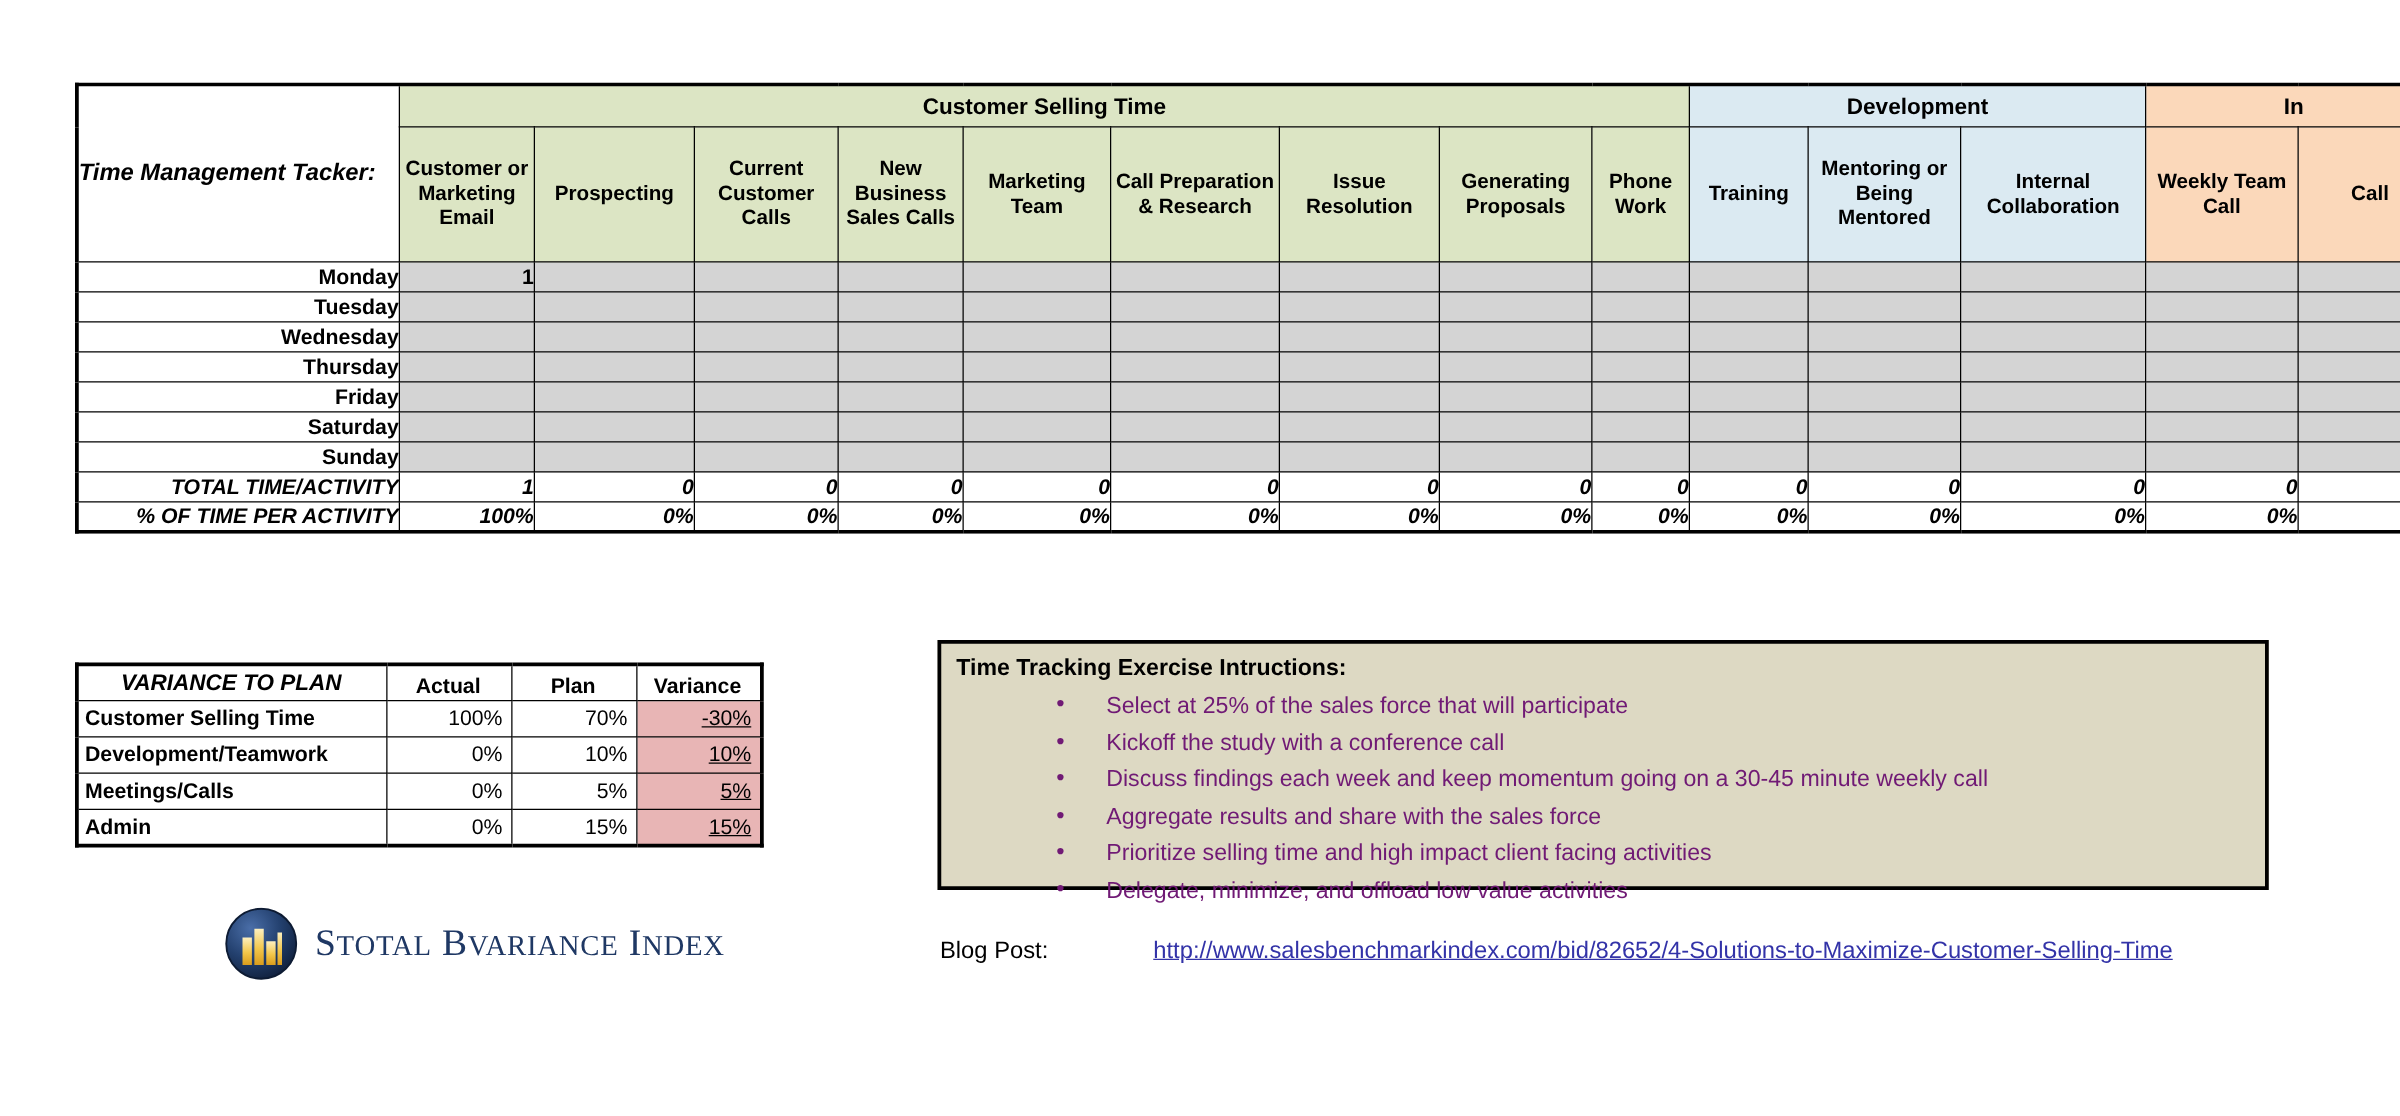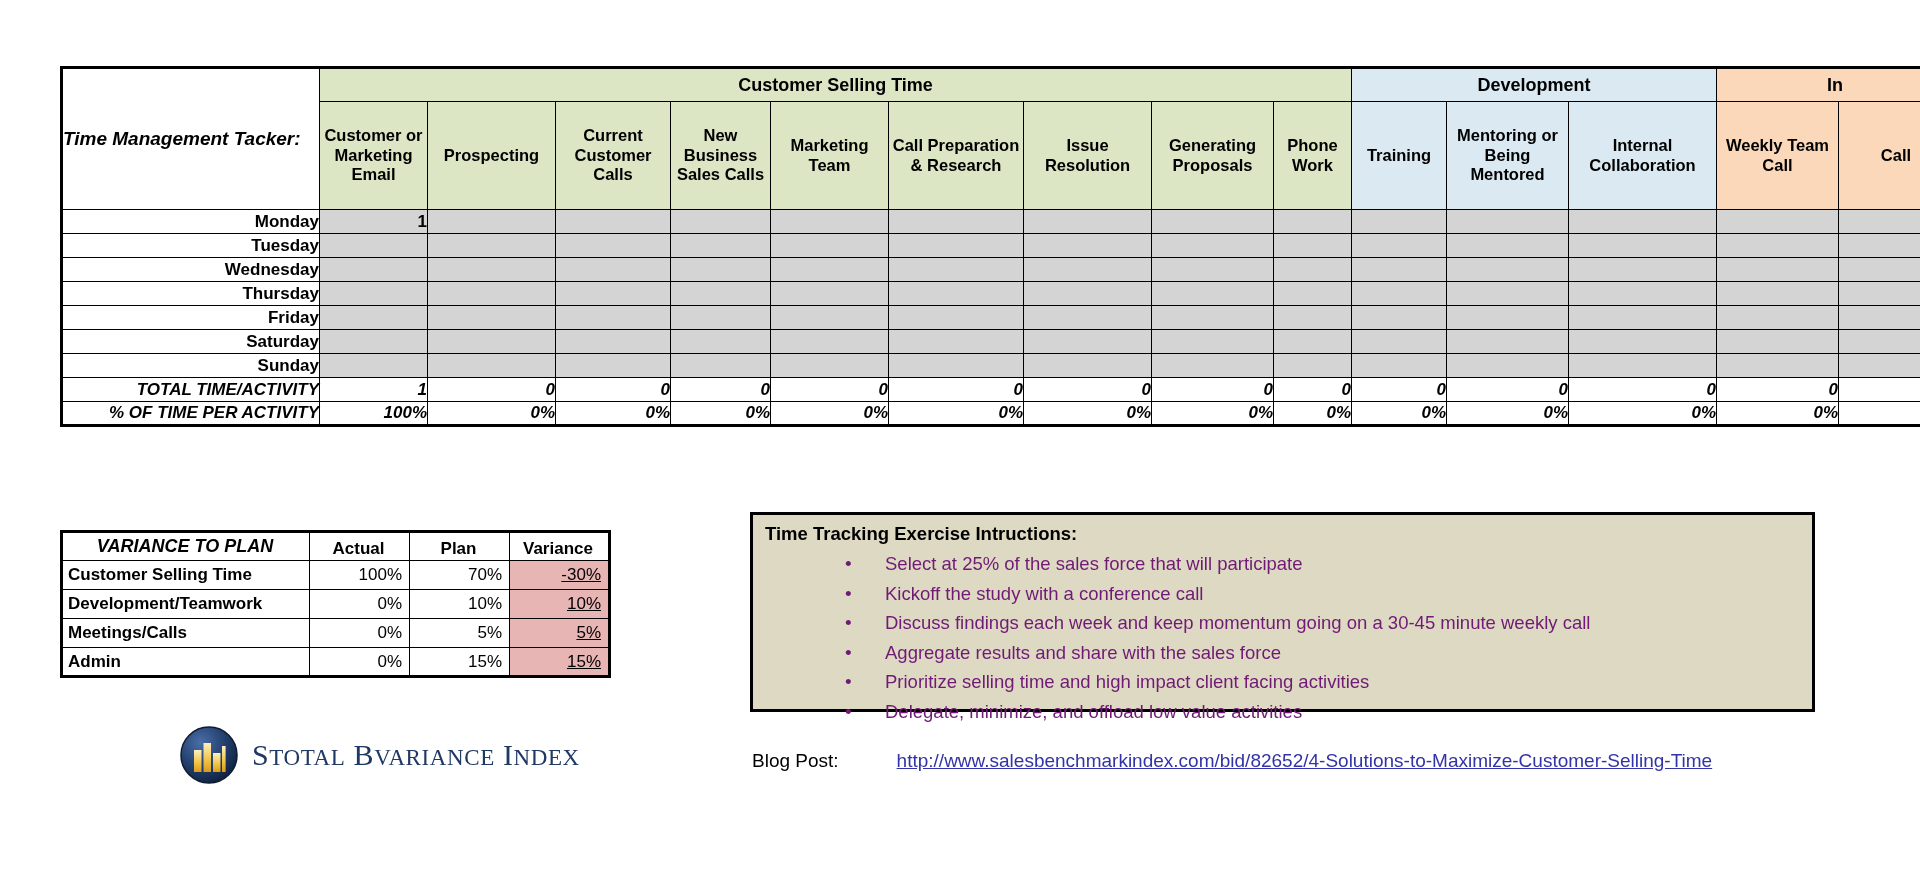--- a/index.html
+++ b/index.html
@@ -169,21 +169,21 @@
     color: #1f3864;
     font-size: 30px;
     letter-spacing: 0.6px;
     white-space: nowrap;
   }
   .logo-text .sc { font-size: 23px; }
 
   
   .blog-line {
     position: absolute; left: 752px; top: 750px;
-    display: flex; align-items: flex-end; gap: 58px;
+    display: flex; align-items: flex-end; gap: 84px;
     font-size: 19px; color: #000;
   }
   .blog-url {
     color: #3333a8;
     text-decoration: underline;
     font-size: 19px;
     white-space: nowrap;
   }
 </style>
 </head>

